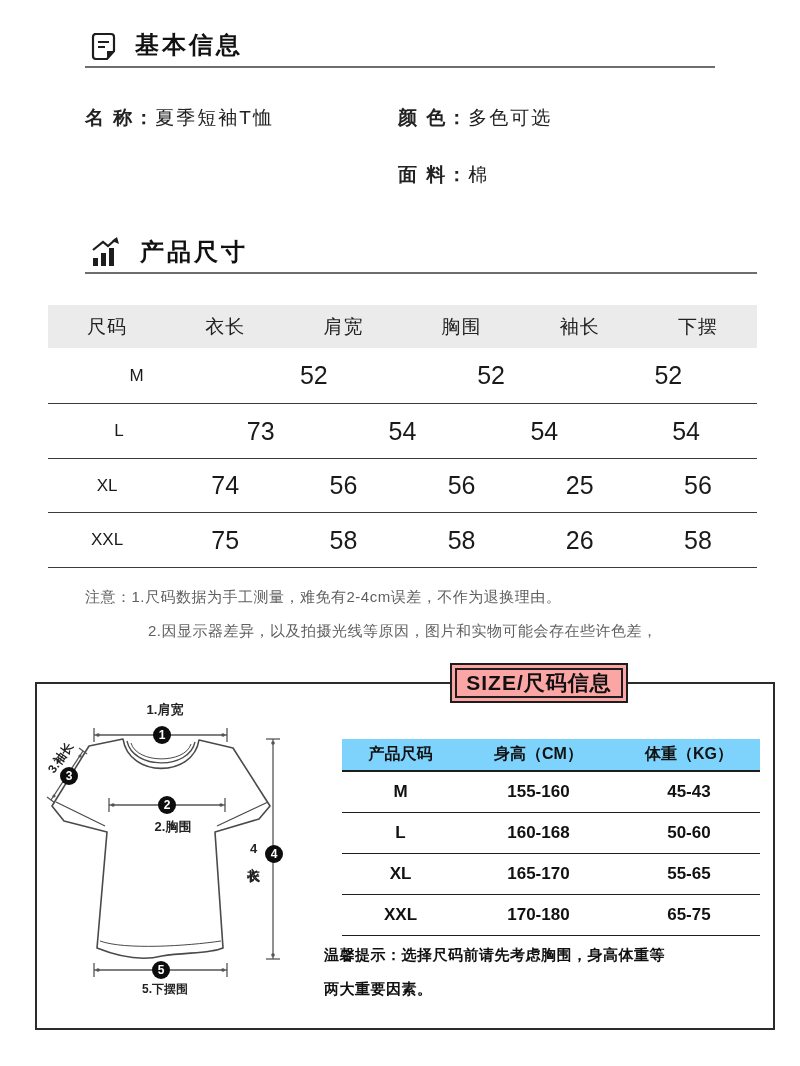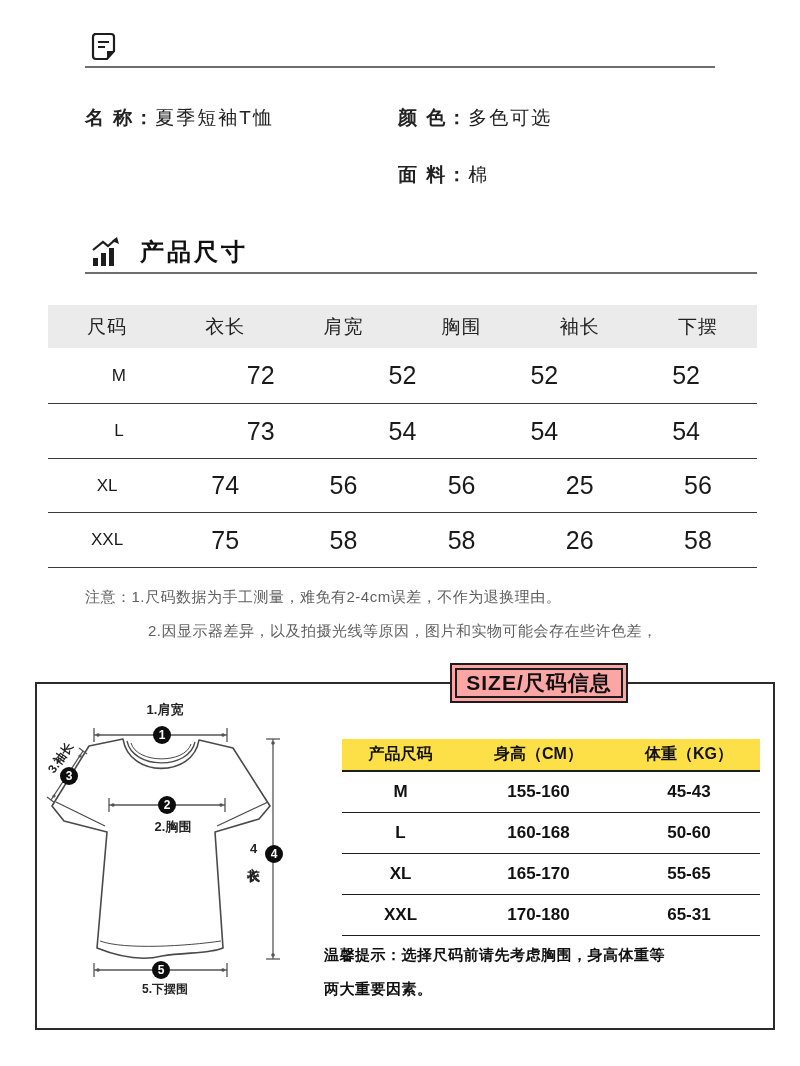--- a/index.html
+++ b/index.html
@@ -35,41 +35,42 @@
   #diagram-svg{position:absolute;left:0;top:0;}
   .dlabel{position:absolute;font-size:13px;font-weight:600;color:#222;white-space:nowrap;transform:translate(-50%,-50%);z-index:2;}
   .dlabel.small{font-size:12px;}
   .dnum{position:absolute;width:18px;height:18px;background:#0d0d0d;border-radius:50%;color:#fff;
         font-size:12px;font-weight:bold;display:flex;align-items:center;justify-content:center;
         transform:translate(-50%,-50%);z-index:2;}
   .vert{writing-mode:vertical-rl;text-orientation:upright;letter-spacing:2px;}
 
   
   #fit-table{position:absolute;left:305px;top:55px;width:418px;}
-  #fit-table .ft-head{display:flex;height:31px;background:#fde047;border-bottom:2px solid #1d1d1d;align-items:center;}
+  #fit-table .ft-head{display:flex;height:31px;background:#7dd3fc;border-bottom:2px solid #1d1d1d;align-items:center;}
   #fit-table .ft-head span{text-align:center;font-size:16px;font-weight:bold;color:#111;}
   .ft-row{display:flex;height:40px;align-items:center;border-bottom:1px solid #1d1d1d;}
   .ft-row span{text-align:center;font-size:17px;font-weight:600;color:#111;}
   .c1{width:28%;} .c2{width:38%;} .c3{width:34%;}
 
   .tip{position:absolute;left:287px;font-size:15px;font-weight:bold;color:#111;white-space:nowrap;letter-spacing:0.5px;}
 </style>
 </head>
 <body>
 
 <div id="page">
 
   <span class="abs" style="left:90px;top:31px;">
     <svg width="28" height="32" viewBox="0 0 28 32">
       <path d="M4,3 H21 Q24,3 24,6 V20 L17,28 H6 Q3,28 3,25 V6 Q3,3 6,3 Z" fill="none" stroke="#1d1d1d" stroke-width="2.2"></path>
       <path d="M24,20 L17,20 L17,28 Z" fill="#1d1d1d"></path>
       <line x1="8" y1="11" x2="19" y2="11" stroke="#1d1d1d" stroke-width="2"></line>
       <line x1="8" y1="16" x2="15" y2="16" stroke="#1d1d1d" stroke-width="2"></line>
     </svg>
   </span>
+  <div class="abs sec-title" style="left:135px;top:29px;">基本信息</div>
   <div class="rule" style="left:85px;top:66px;width:630px;"></div>
 
   <div class="field" style="left:398px;top:105px;">
     <span class="lbl">颜 色：</span><span class="val">多色可选</span>
   </div>
   <div class="field" style="left:85px;top:105px;">
     <span class="lbl">名 称：</span><span class="val">夏季短袖T恤</span>
   </div>
   <div class="field" style="left:398px;top:162px;">
     <span class="lbl">面 料：</span><span class="val">棉</span>
@@ -91,21 +92,20 @@
     <div class="mt-head">
       <span>尺码</span>
       <span>衣长</span>
       <span>肩宽</span>
       <span>胸围</span>
       <span>袖长</span>
       <span>下摆</span>
     </div>
     <div class="mt-row" style="height:55px;">
       <span class="sz">M</span>
-      <span>72</span>
       <span>52</span>
       <span>52</span>
       <span>52</span>
     </div>
     <div class="mt-row" style="height:54px;">
       <span class="sz">L</span>
       <span>73</span>
       <span>54</span>
       <span>54</span>
       <span>54</span>
@@ -214,21 +214,21 @@
         <span class="c3">50-60</span>
       </div>
       <div class="ft-row">
         <span class="c1">XL</span>
         <span class="c2">165-170</span>
         <span class="c3">55-65</span>
       </div>
       <div class="ft-row">
         <span class="c1">XXL</span>
         <span class="c2">170-180</span>
-        <span class="c3">65-31</span>
+        <span class="c3">65-75</span>
       </div>
     </div>
 
     <div class="tip" style="top:262px;">温馨提示：选择尺码前请先考虑胸围，身高体重等</div>
     <div class="tip" style="top:296px;">两大重要因素。</div>
   </div>
 
 </div>
 
 </body></html>

